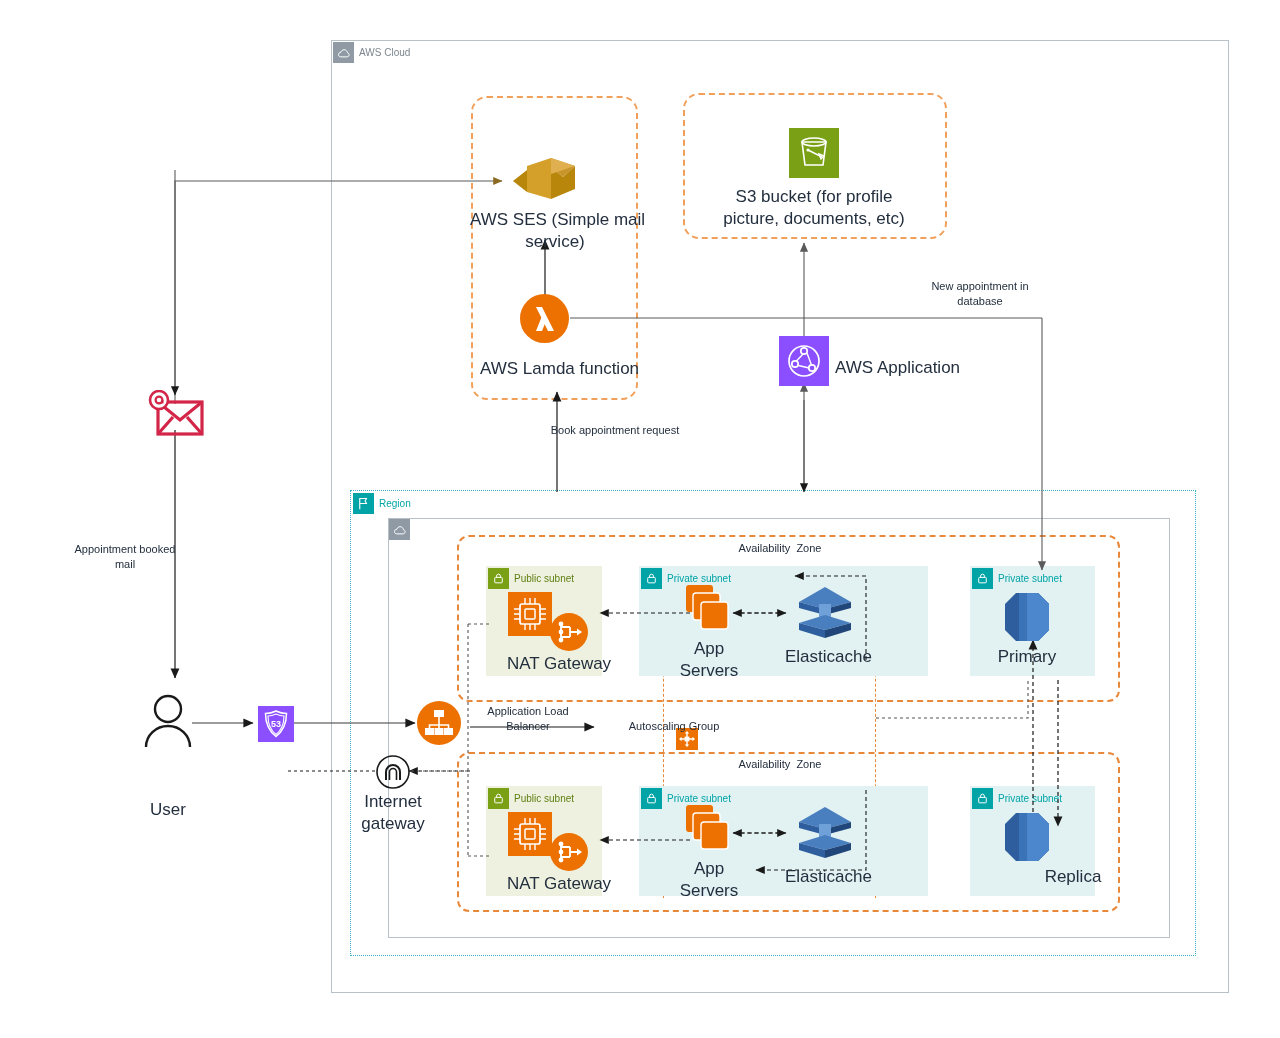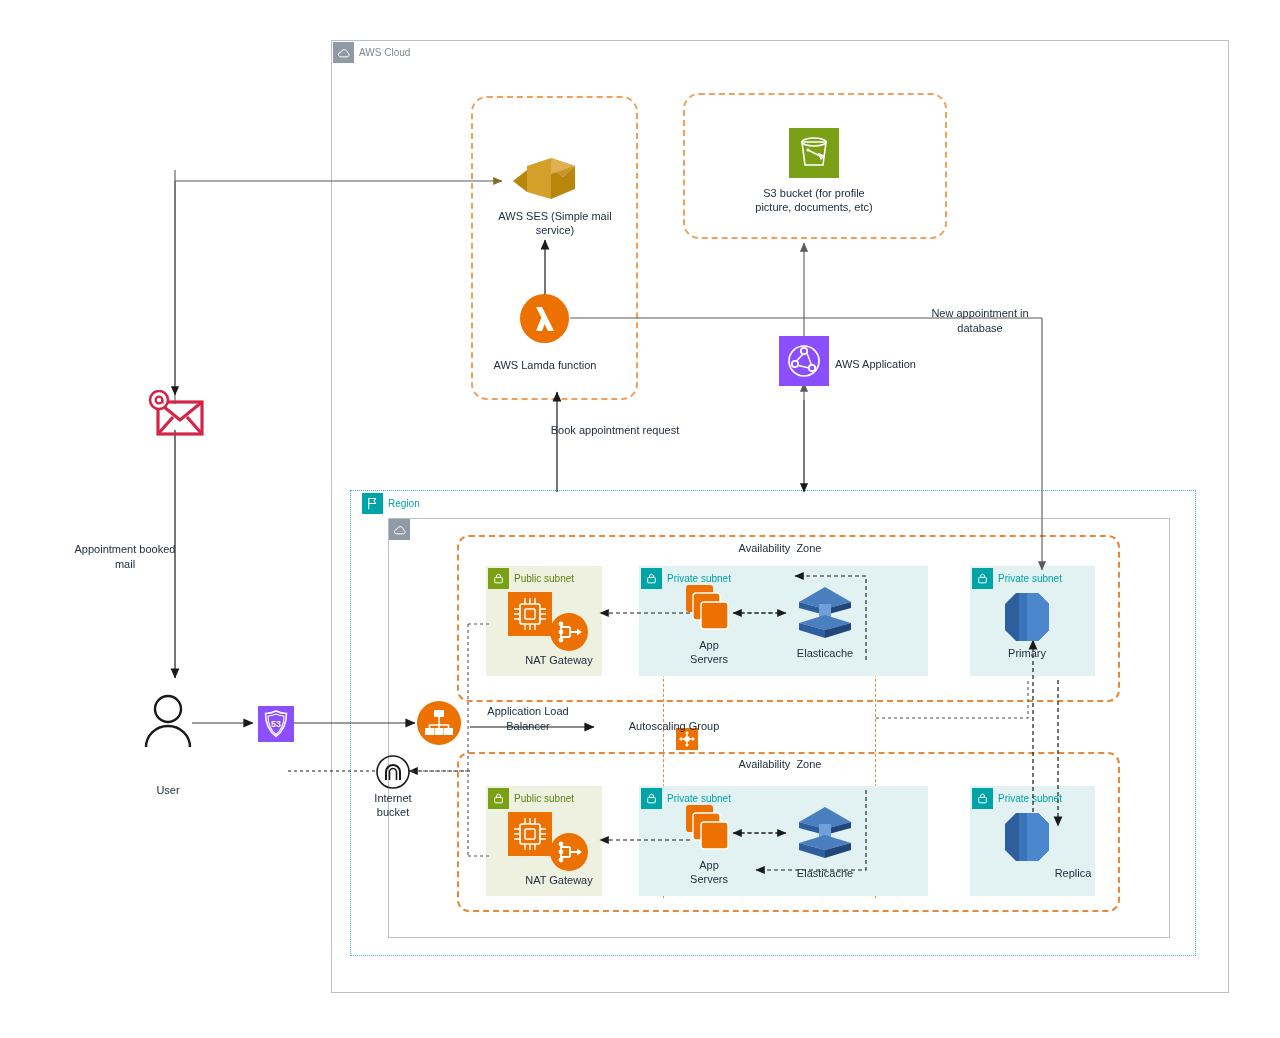--- a/index.html
+++ b/index.html
@@ -28,40 +28,40 @@
   .badge .btxt{font-size:10px;line-height:1;white-space:nowrap;}
 
   .chip-grey{background:#8f9aa4;}
   .chip-teal{background:#00a4a6;}
   .chip-green{background:#7aa116;}
   .badge-grey .btxt{color:#7d878f;}
   .badge-teal .btxt{color:#00a4a6;}
   .badge-green .btxt{color:#5e7f11;}
 
   .icon{position:absolute;}
-  .cap{position:absolute;font-size:11px;color:#232F3E;text-align:center;line-height:1.3;white-space:pre;}
+  .cap{position:absolute;font-size:17px;color:#232F3E;text-align:center;line-height:1.3;white-space:pre;}
   .edge-lbl{position:absolute;font-size:11px;color:#232F3E;text-align:center;line-height:1.35;white-space:pre;}
 </style>
 </head>
 <body>
 
 <div id="canvas">
 
   <div class="box cloud-box" style="left:331px;top:40px;width:898px;height:953px;"></div>
   <div class="badge badge-grey" style="left:333px;top:42px;">
     <span class="chip chip-grey">
       <svg width="15" height="15" viewBox="0 0 24 24">
           <path d="M4 15.5c0-2.2 1.8-4 4-4 .5-2.3 2.6-4 5-4 2.7 0 5 2.1 5.2 4.8 1.6.4 2.8 1.8 2.8 3.5 0 1.9-1.6 3.2-3.5 3.2H7.5C5.6 19 4 17.4 4 15.5z" fill="none" stroke="#ffffff" stroke-width="1.6"></path>
         </svg>
     </span>
     <span class="btxt">AWS Cloud</span>
   </div>
 
   <div class="box region-box" style="left:350px;top:490px;width:846px;height:466px;"></div>
-  <div class="badge badge-teal" style="left:362px;top:493px;">
+  <div class="badge badge-teal" style="left:353px;top:493px;">
     <span class="chip chip-teal">
       <svg width="15" height="15" viewBox="0 0 24 24">
           <path d="M6 3v18M6 4h11l-2.6 4L17 12H6" fill="none" stroke="#ffffff" stroke-width="1.8" stroke-linejoin="round"></path>
         </svg>
     </span>
     <span class="btxt">Region</span>
   </div>
 
   <div class="box vpc-box" style="left:388px;top:518px;width:782px;height:420px;"></div>
   <div class="badge badge-grey" style="left:389px;top:519px;">
@@ -319,21 +319,21 @@
   </div>
   <div class="edge-lbl" style="left:45px;top:542px;width:160px;">Appointment booked
 mail</div>
 
   <div class="icon" style="left:140px;top:694px;width:56px;height:56px;">
     <svg width="56" height="56" viewBox="0 0 56 56">
       <circle cx="28" cy="15" r="13" fill="none" stroke="#1a1a1a" stroke-width="2.4"></circle>
       <path d="M6 53 a22 21 0 0 1 44 0" fill="none" stroke="#1a1a1a" stroke-width="2.4"></path>
     </svg>
   </div>
-  <div class="cap" style="left:128px;top:783px;width:80px;">User</div>
+  <div class="cap" style="left:128px;top:799px;width:80px;">User</div>
 
   <div class="icon" style="left:258px;top:706px;width:36px;height:36px;">
     <svg width="36" height="36" viewBox="0 0 36 36">
       <rect x="0" y="0" width="36" height="36" fill="#8C4FFF"></rect>
       <path d="M18 5 c-4 2 -8 2.5 -10.5 2.5 0 12 4 18 10.5 23 6.5 -5 10.5 -11 10.5 -23 C26 7.5 22 7 18 5z" fill="none" stroke="#ffffff" stroke-width="1.5"></path>
       <path d="M18 8 c-3 1.5 -6 2 -8 2 0 9.5 3 14.5 8 18.5 5 -4 8 -9 8 -18.5 -2 0 -5 -.5 -8 -2z" fill="none" stroke="#ffffff" stroke-width="1.1"></path>
       <text x="18" y="21" font-family="Liberation Sans, sans-serif" font-size="9" font-weight="bold" fill="#ffffff" text-anchor="middle">53</text>
     </svg>
   </div>
 
@@ -349,21 +349,21 @@
   </div>
 
   <div class="icon" style="left:376px;top:755px;width:34px;height:34px;">
     <svg width="34" height="34" viewBox="0 0 34 34">
       <circle cx="17" cy="17" r="16" fill="none" stroke="#1a1a1a" stroke-width="1.6"></circle>
       <path d="M10 25 v-8 a7 7 0 0 1 14 0 v8" fill="none" stroke="#1a1a1a" stroke-width="2"></path>
       <path d="M13.5 25 v-8 a3.5 3.5 0 0 1 7 0 v8" fill="none" stroke="#1a1a1a" stroke-width="1.6"></path>
     </svg>
   </div>
   <div class="cap" style="left:348px;top:791px;width:90px;">Internet
-bucket</div>
+gateway</div>
 
   <div class="icon" style="left:676px;top:728px;width:22px;height:22px;">
     <svg width="22" height="22" viewBox="0 0 22 22">
       <rect x="0" y="0" width="22" height="22" fill="#ED7100"></rect>
       <path d="M11 4 v14 M4 11 h14" stroke="#ffffff" stroke-width="1.4"></path>
       <path d="M11 3 l2.2 2.6 h-4.4z M11 19 l2.2 -2.6 h-4.4z M3 11 l2.6 2.2 v-4.4z M19 11 l-2.6 2.2 v-4.4z" fill="#ffffff"></path>
       <rect x="8.6" y="8.6" width="4.8" height="4.8" fill="#ffffff"></rect>
     </svg>
   </div>
 
@@ -466,21 +466,21 @@
     <svg width="44" height="52" viewBox="0 0 44 52">
       <path d="M11 2 h22 l11 11 v26 l-11 11 h-22 l-11 -11 v-26 z" fill="#2E5E9E"></path>
       <path d="M14 2 h19 l11 11 v26 l-11 11 h-19 z" fill="#3B73B9"></path>
       <path d="M22 2 h11 l11 11 v26 l-11 11 h-11 z" fill="#4C86CC"></path>
     </svg>
   </div>
   <div class="cap" style="left:1033px;top:866px;width:80px;">Replica</div>
 
   <div class="edge-lbl" style="left:485px;top:423px;width:260px;">Book appointment request</div>
 
-  <div class="edge-lbl" style="left:895px;top:306px;width:170px;text-align:center;">New appointment in
+  <div class="edge-lbl" style="left:895px;top:279px;width:170px;text-align:center;">New appointment in
 database</div>
 
   <div class="edge-lbl" style="left:463px;top:704px;width:130px;">Application Load
 Balancer</div>
 
   <div class="edge-lbl" style="left:604px;top:719px;width:140px;text-align:center;">Autoscaling Group</div>
 
 </div>
 
 </body></html>

